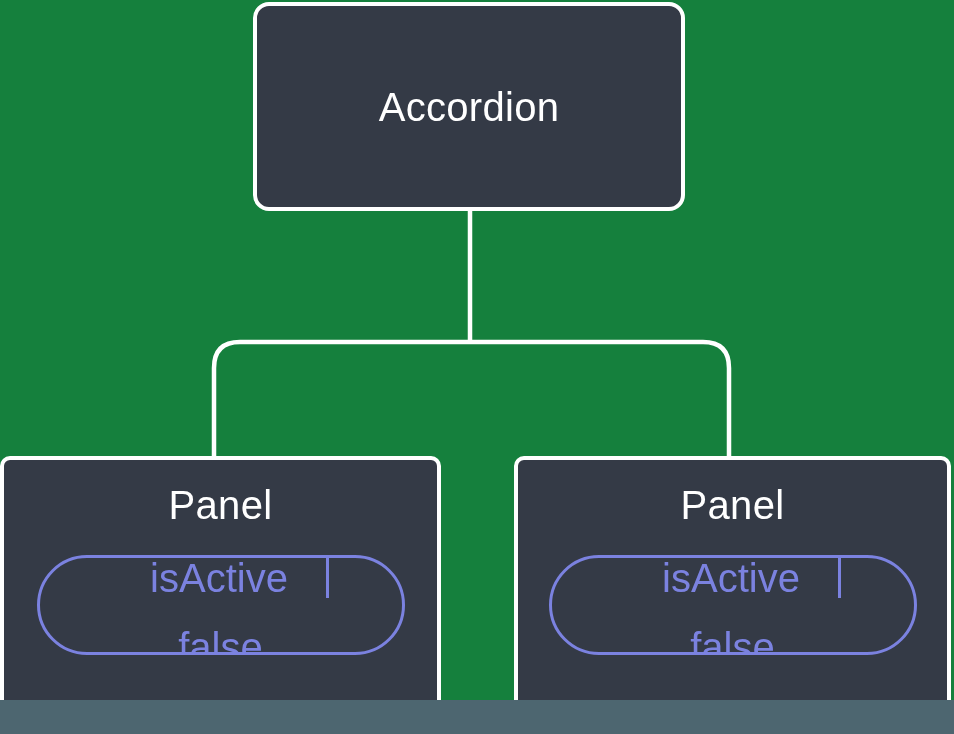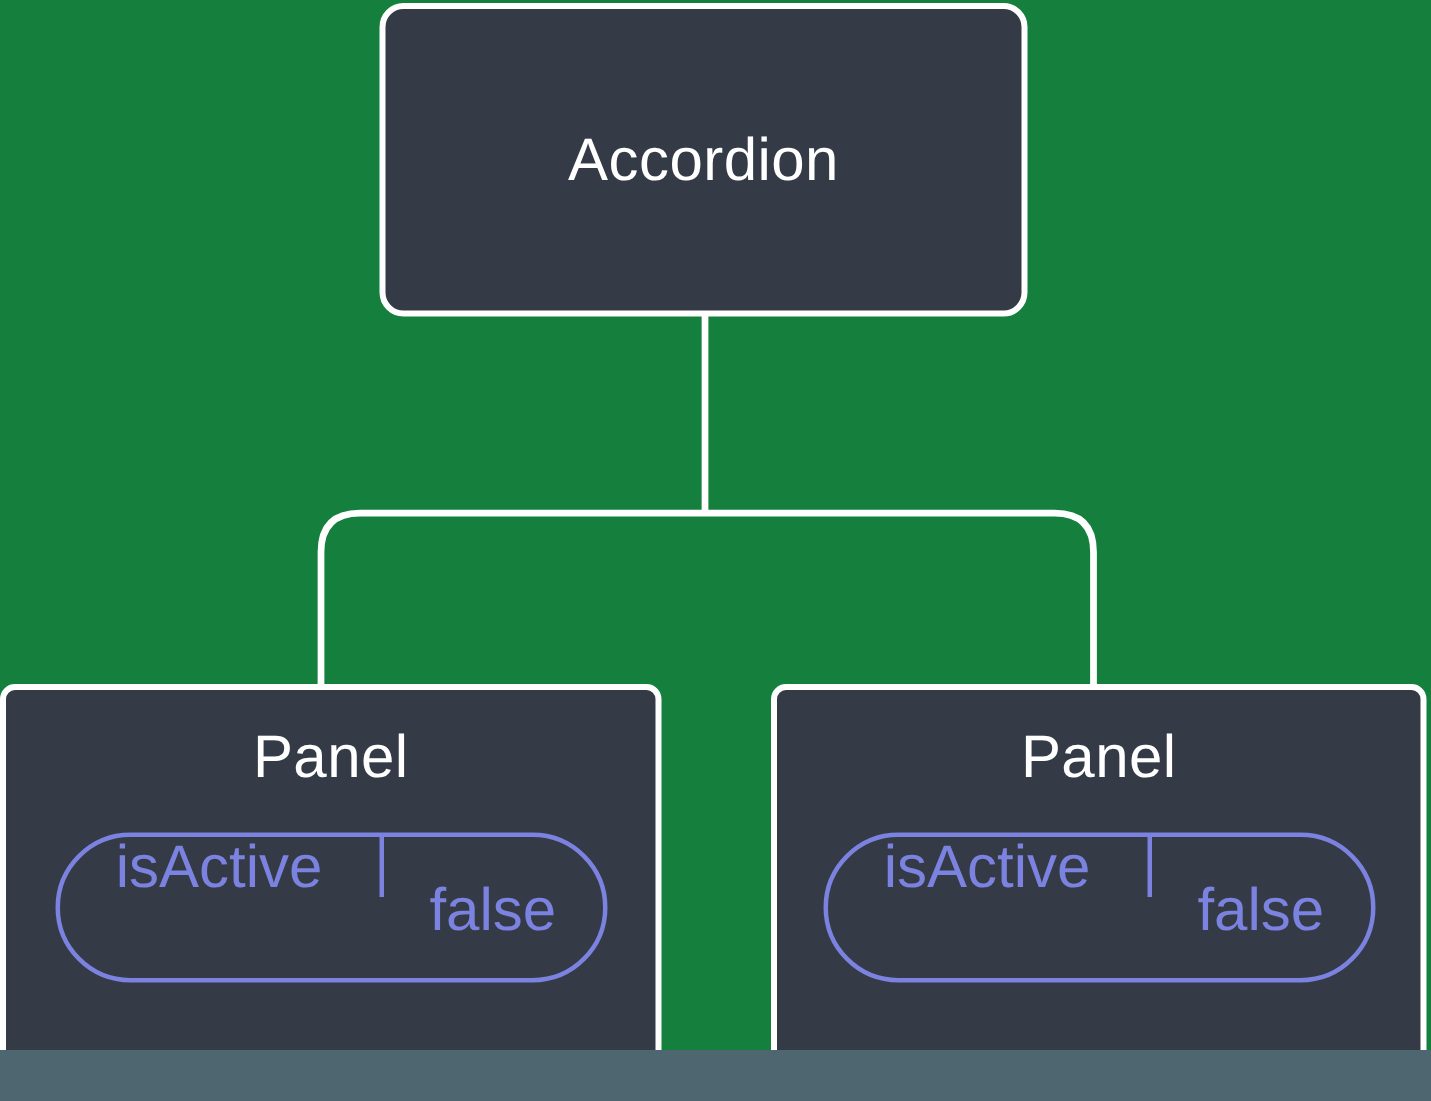--- a/index.html
+++ b/index.html
@@ -57,23 +57,24 @@
     color: #FFFFFF;
   }
   .pill {
     box-sizing: border-box;
     margin-top: 26px;
     width: 368px;
     height: 100px;
     border: 3px solid #7B82E0;
     border-radius: 50px;
     display: flex;
-    align-items: flex-start;
+    align-items: center;
     overflow: hidden;
     color: #7B82E0;
+    flex-direction: column;
   }
   .pill__name {
     box-sizing: content-box;
     width: 213px;
     border-right: 3px solid #7B82E0;
     display: flex;
     align-items: center;
     justify-content: center;
     font-size: 40px;
     line-height: 1;

